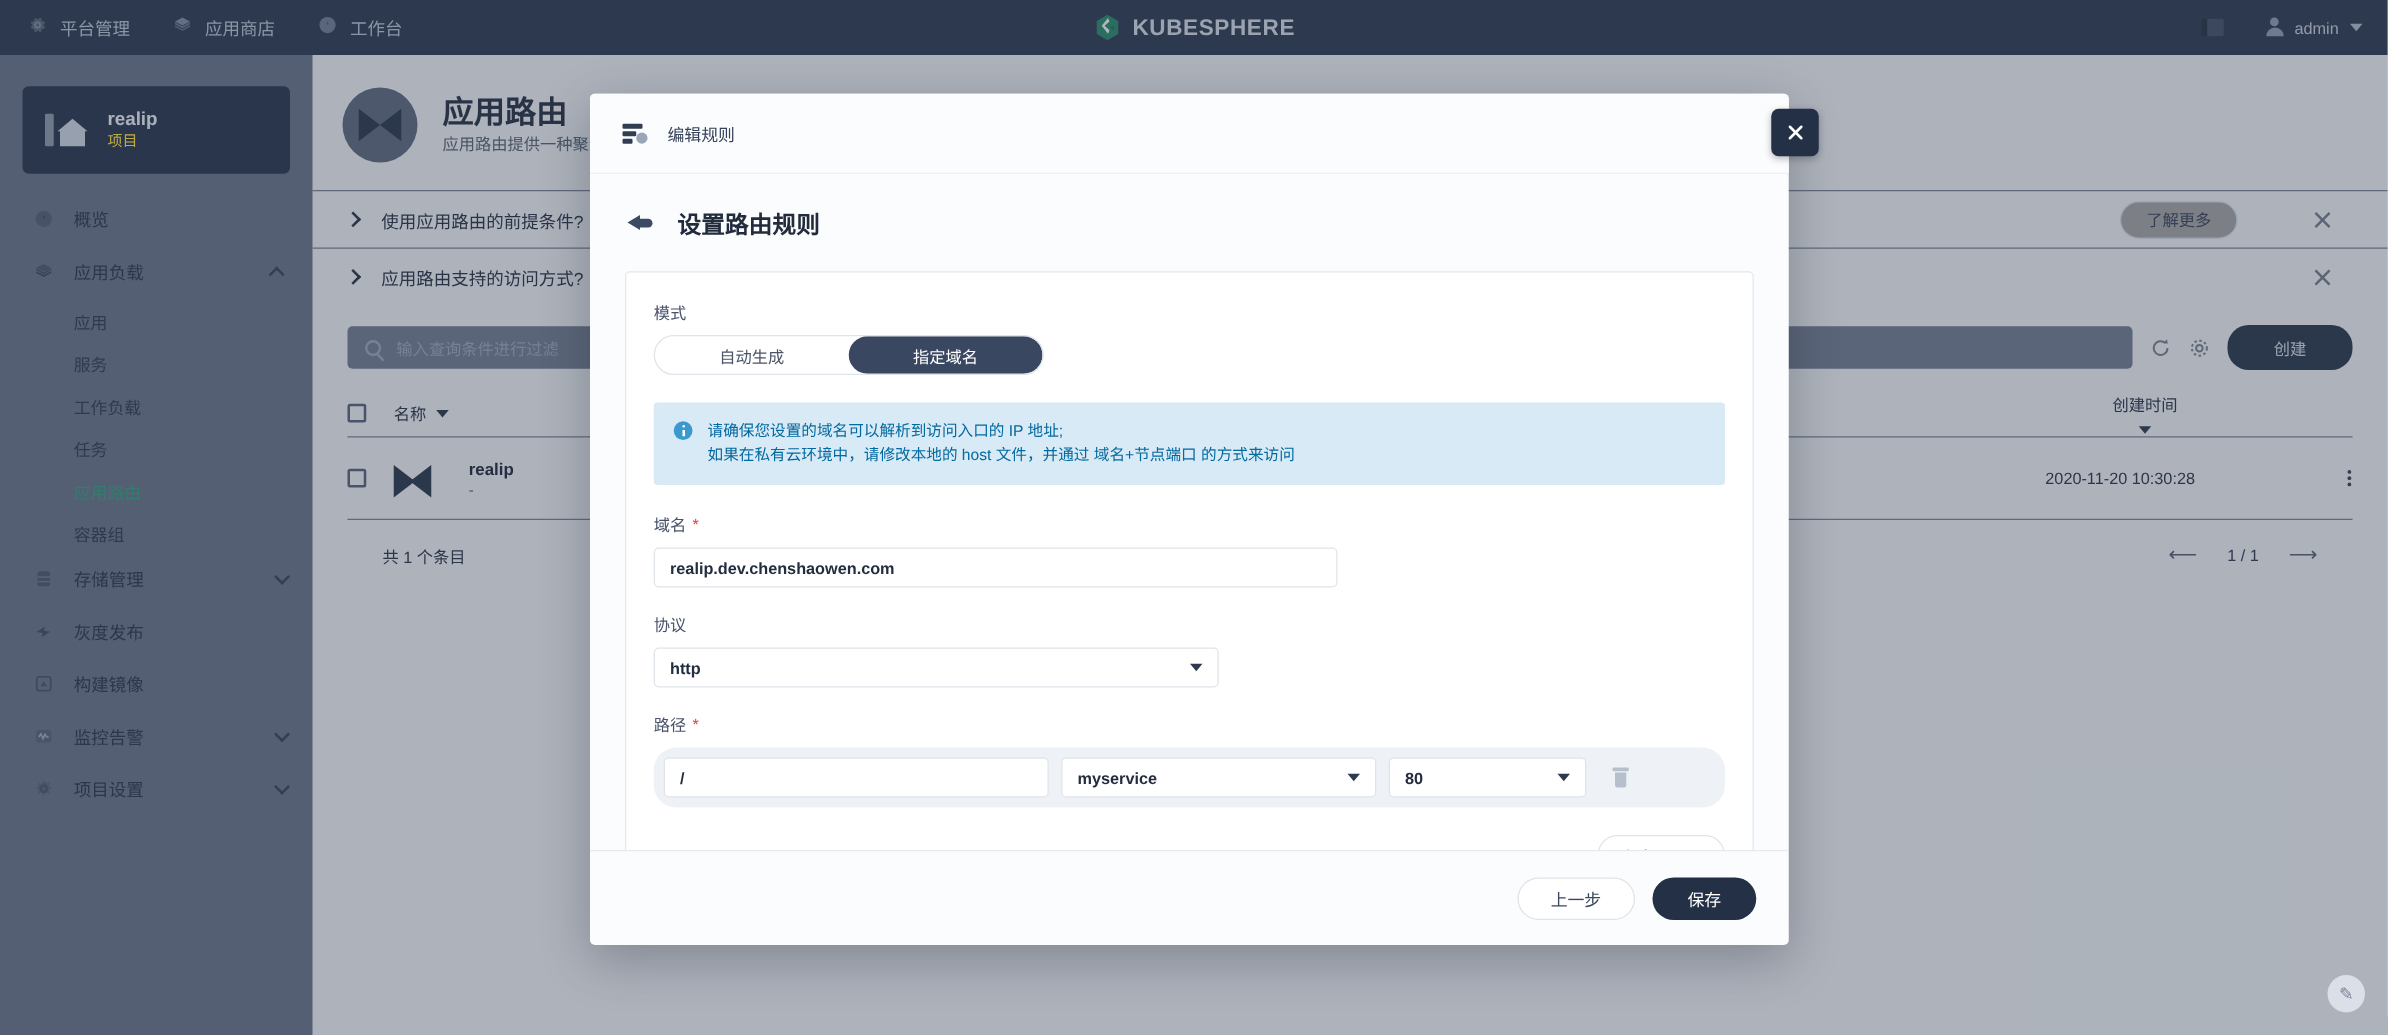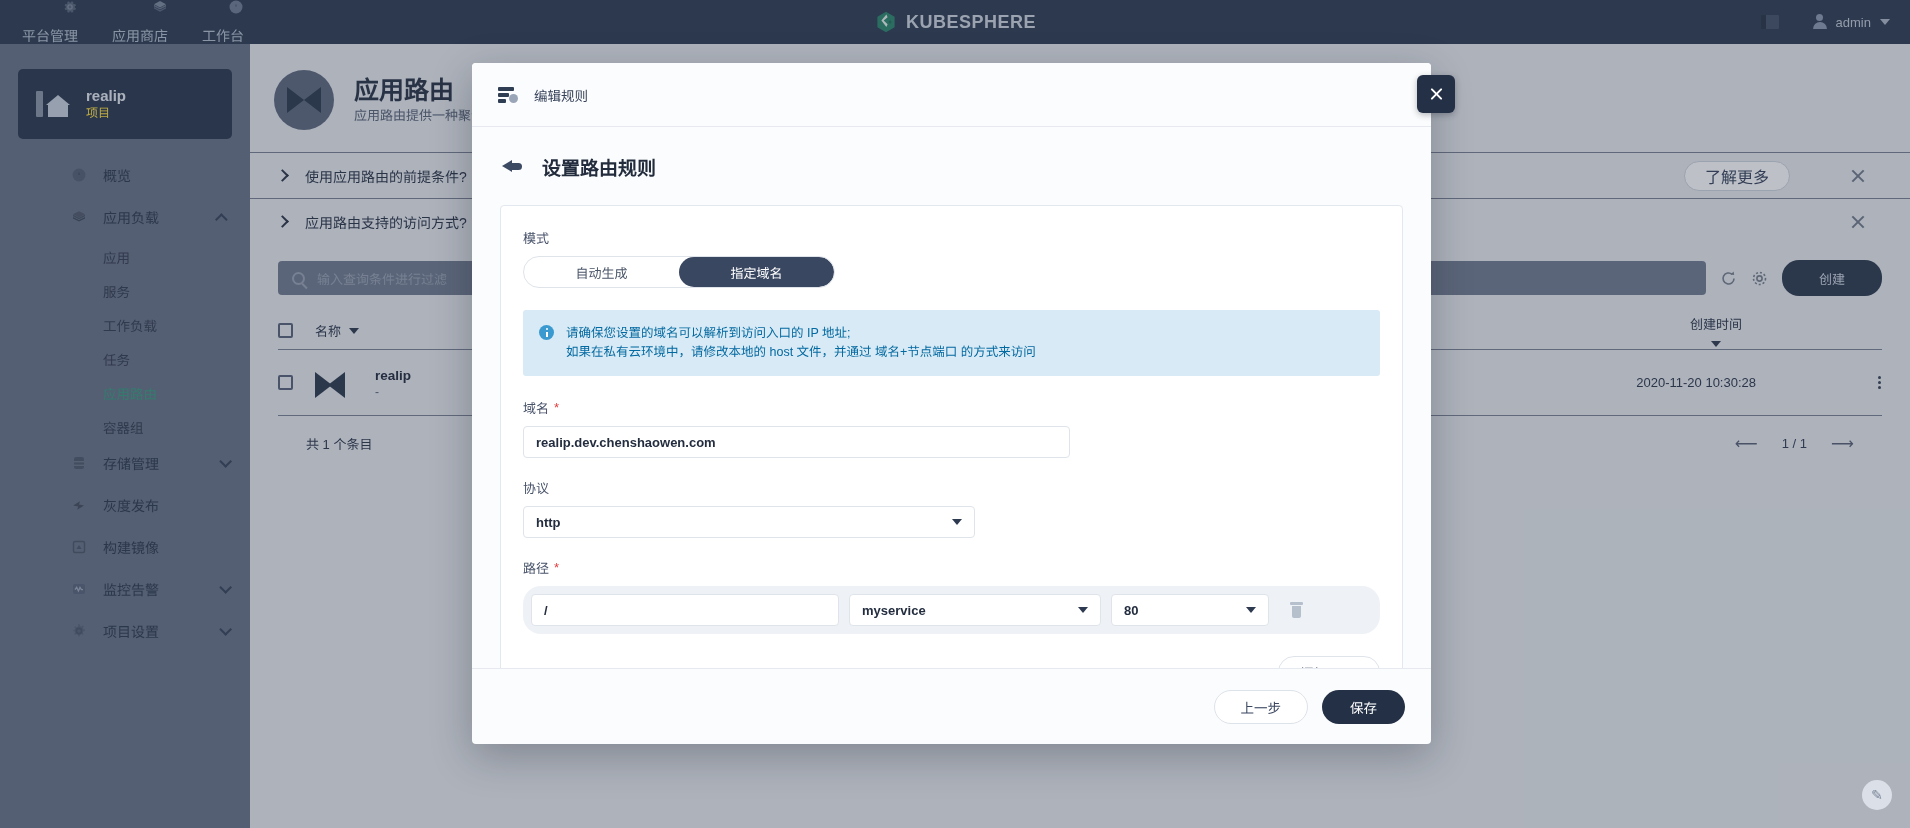--- a/index.html
+++ b/index.html
@@ -12,21 +12,21 @@
 
   
   #app-root { position: absolute; inset: 0; }
 
   
   .topnav {
     position: absolute; top: 0; left: 0; right: 0; height: 44px;
     background: #303e53; display: flex; align-items: center;
   }
   .topnav-left { display: flex; align-items: center; padding-left: 22px; gap: 34px; }
-  .nav-item { display: flex; align-items: flex-end; gap: 10px; color: #b6c2d2; font-size: 14px; cursor: pointer; flex-direction: column; }
+  .nav-item { display: flex; align-items: flex-start; gap: 10px; color: #b6c2d2; font-size: 14px; cursor: pointer; }
   .nav-ic { width: 16px; height: 16px; display: inline-block; opacity: .75; }
   .brand {
     position: absolute; left: 50%; transform: translateX(-50%);
     display: flex; align-items: center; gap: 8px;
   }
   .brand-text { color: #cfd6e0; font-size: 18px; letter-spacing: .5px; font-weight: 600; }
   .topnav-right {
     position: absolute; right: 20px; display: flex; align-items: center; gap: 34px;
   }
   .doc-ic { width: 18px; height: 14px; background: #46536a; border-left: 5px solid #2b3648; border-radius: 1px; }
@@ -45,21 +45,21 @@
     margin: 25px 18px 0 18px; height: 70px; background: #2c3a4f; border-radius: 5px;
     display: flex; align-items: center; gap: 16px; padding: 0 18px;
   }
   .proj-ic { width: 34px; height: 30px; position: relative; }
   .proj-ic .bar { position: absolute; left: 0; top: 2px; width: 7px; height: 26px; background: #8c97aa; border-radius: 1px; }
   .proj-ic .house { position: absolute; left: 10px; top: 6px; width: 0; height: 0; border-left: 12px solid transparent; border-right: 12px solid transparent; border-bottom: 10px solid #c9d1dd; }
   .proj-ic .body { position: absolute; left: 12px; top: 15px; width: 20px; height: 13px; background: #c9d1dd; }
   .proj-name { color: #e6eaf1; font-size: 15px; font-weight: bold; line-height: 19px; }
   .proj-sub { color: #fde047; font-size: 12px; line-height: 17px; }
 
-  .menu { margin-top: 22px; padding-left: 44px; }
+  .menu { margin-top: 22px; }
   .menu-row {
     display: flex; align-items: center; height: 28px; margin-bottom: 14px;
     padding-left: 27px; gap: 16px; color: #2f3b4f; font-size: 14px; cursor: pointer;
     position: relative;
   }
   .menu-row .m-ic { width: 16px; height: 16px; flex: none; opacity: .85; }
   .menu-row .chev {
     position: absolute; right: 22px; width: 9px; height: 9px;
     border-right: 2px solid #39465c; border-bottom: 2px solid #39465c;
     transform: rotate(45deg) translateY(-3px);
@@ -125,21 +125,21 @@
   .row-time { color: #2f3a4d; font-size: 13px; }
   .dots { width: 4px; }
   .dots i { display: block; width: 3px; height: 3px; background: #3a4558; border-radius: 50%; margin: 2px 0; }
   .tbl-foot { display: flex; align-items: center; padding: 18px 28px; color: #2f3a4d; font-size: 13px; }
   .pager { margin-left: auto; display: flex; align-items: center; gap: 24px; color: #36415a; font-size: 13px; }
   .arrow-l, .arrow-r { font-size: 16px; opacity: .8; }
 
   
   .overlay { position: absolute; inset: 0; background: rgba(38,48,66,.30); }
   .modal {
-    position: absolute; left: 472px; top: 63px; width: 959px; height: 681px;
+    position: absolute; left: 472px; top: 75px; width: 959px; height: 681px;
     background: #fbfcfd; border-radius: 4px; box-shadow: 0 12px 40px rgba(18,24,36,.28);
     display: flex; flex-direction: column; overflow: visible; justify-content: center;
   }
   .modal-head {
     height: 64px; display: flex; align-items: center; gap: 16px; padding-left: 26px;
     border-bottom: 1px solid #e6eaf0; position: relative; background: #fbfcfd; border-radius: 4px 4px 0 0;
   }
   .rule-ic { width: 20px; height: 16px; position: relative; flex: none; }
   .rule-ic i { position: absolute; left: 0; height: 4px; background: #303e53; border-radius: 1px; }
   .rule-ic i:nth-child(1) { top: 0; width: 16px; }
@@ -434,21 +434,21 @@
       <div>
         <div class="page-title">应用路由</div>
         <div class="page-desc">应用路由提供一种聚合服...</div>
       </div>
     </div>
 
     <div class="tip-row">
       <span class="tip-chev"></span>
       <span>使用应用路由的前提条件?</span>
       <span style="position:absolute;right:120px;">
-        <span class="btn-ghost" style="height:30px;padding:0 20px;font-size:16px;background:#ffffff;border-color:#cfd6e0;">了解更多</span>
+        <span class="btn-ghost" style="height:30px;padding:0 20px;font-size:13px;background:#a3a3a3;border-color:#cfd6e0;">了解更多</span>
       </span>
       <span class="tip-x"></span>
     </div>
 
     <div class="tip-row">
       <span class="tip-chev"></span>
       <span>应用路由支持的访问方式?</span>
       <span class="tip-x"></span>
     </div>
 

